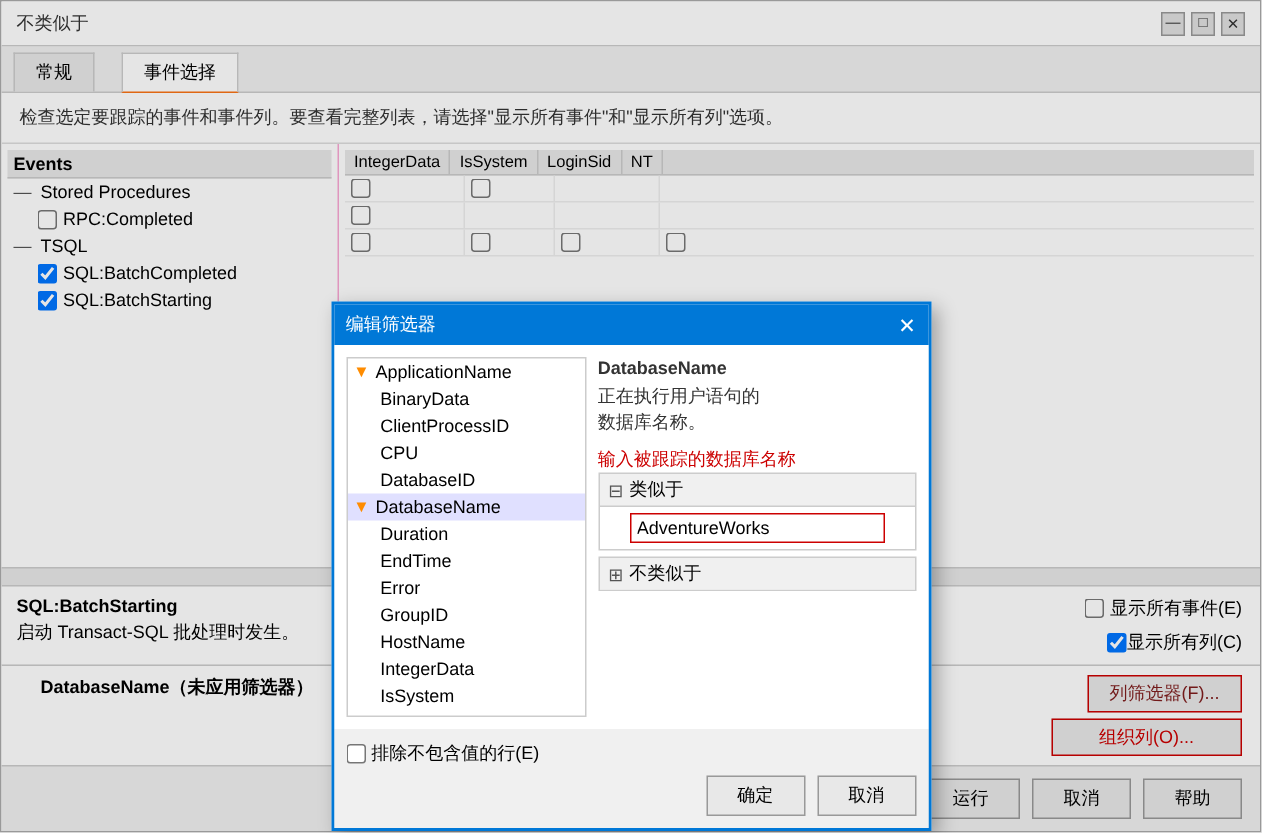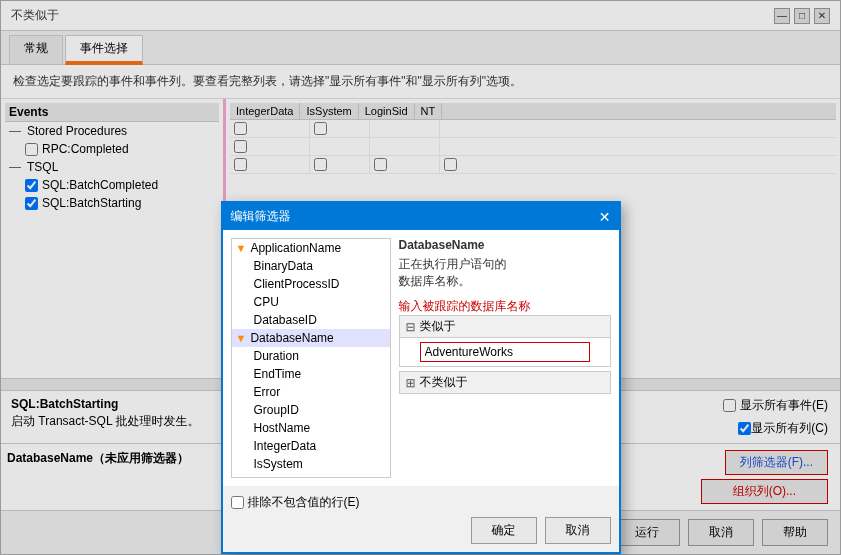--- a/index.html
+++ b/index.html
@@ -44,43 +44,44 @@
       padding: 4px 14px;
       border: 1px solid #ccc;
       border-bottom: none;
       background: #e8e8e8;
       cursor: pointer;
       margin-right: 2px;
       font-size: 12px;
     }
     .tab.active {
       background: #fff;
-      border-bottom: 4px solid #f97316;
+      border-bottom: 1px solid #f97316;
       margin-bottom: -1px;
       z-index: 1;
+      margin-left: 16px;
     }
 
     .info-bar {
       background: #fff;
       padding: 8px 12px;
       font-size: 12px;
       color: #333;
       border-bottom: 1px solid #ddd;
     }
 
     .content-area {
       display: flex;
       flex: 1;
       overflow: hidden;
       background: #fff;
     }
 
     .events-panel {
       width: 225px;
-      border-right: 3px solid #f9a8d4;
+      border-right: 1px solid #f9a8d4;
       overflow: auto;
       padding: 4px;
       flex-shrink: 0;
     }
     .events-header {
       font-weight: bold;
       padding: 2px 4px;
       background: #e8e8e8;
       border-bottom: 1px solid #ccc;
       font-size: 12px;
@@ -390,25 +391,25 @@
         <span>显示所有事件(E)</span>
       </div>
       <div style="display:flex; align-items:center; gap:0;">
         <input type="checkbox" checked="" style="">
         <span>显示所有列(C)</span>
       </div>
     </div>
   </div>
 
   <div style="display:flex; border-top:1px solid #ccc; background:#fff;">
-    <div style="width:326px; padding:6px 6px; border-right:1px solid #ccc; font-size:12px;">
+    <div style="width:326px; padding:6px 26px; border-right:1px solid #ccc; font-size:12px;">
       <div style="font-weight:bold; margin-bottom:2px;">DatabaseName（未应用筛选器）</div>
     </div>
     <div style="flex:1; display:flex; flex-direction:column; align-items:flex-end; padding:6px 12px; gap:4px;">
-      <button class="action-btn" style="color:#1d4ed8; border-color:#cc0000; background:#e8e8e8; padding:3px 14px; font-size:12px; cursor:pointer;">列筛选器(F)...</button>
+      <button class="action-btn" style="color:#7f1d1d; border-color:#cc0000; background:#e8e8e8; padding:3px 14px; font-size:12px; cursor:pointer;">列筛选器(F)...</button>
       <button class="action-btn" style="color:#cc0000; border-color:#cc0000; background:#e8e8e8; padding:3px 31px; font-size:12px; cursor:pointer;">组织列(O)...</button>
     </div>
   </div>
 
   <div class="bottom-buttons">
     <button class="bottom-btn">运行</button>
     <button class="bottom-btn">取消</button>
     <button class="bottom-btn">帮助</button>
   </div>
 

